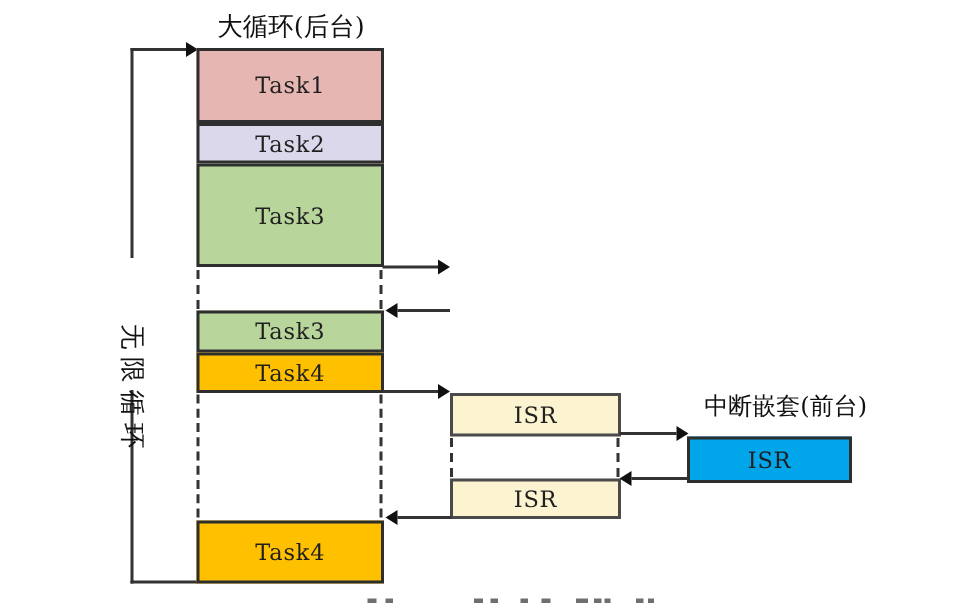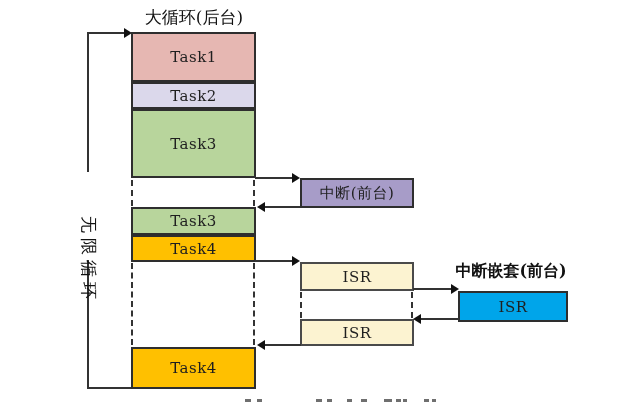--- a/index.html
+++ b/index.html
@@ -16,21 +16,21 @@
   .hline{position:absolute;height:2px;background:#333;}
   .vline{position:absolute;width:2px;background:#333;}
   .vdash{position:absolute;width:0;border-left:2px dashed #333;}
   .ah-r{position:absolute;width:0;height:0;
     border-top:5px solid transparent;border-bottom:5px solid transparent;
     border-left:8px solid #111;}
   .ah-l{position:absolute;width:0;height:0;
     border-top:5px solid transparent;border-bottom:5px solid transparent;
     border-right:8px solid #111;}
   .title-text{font-size:17px;text-align:center;}
-  .nested-text{font-size:16px;text-align:center;font-weight:bold;}
+  .nested-text{font-size:16px;text-align:right;}
   .loop-label-anchor{position:absolute;left:88px;top:216px;width:0;height:0;}
   .loop-label-anchor span{
     display:block;white-space:nowrap;font-size:17px;letter-spacing:5px;color:#111;
     transform:translate(-50%,-50%) rotate(90deg);
   }
   .cap-mark{position:absolute;top:399px;height:3px;background:#6f6f6f;}
 </style>
 </head>
 <body>
 
@@ -64,23 +64,20 @@
   </div>
   <div class="box" style="left: 131px; top: 347px; width: 125px; height: 42px; background: rgb(255, 192, 0);">
     <span>Task4</span>
   </div>
 
   <div class="vdash" style="left:131px;top:180px;height:26px;"></div>
   <div class="vdash" style="left:253px;top:180px;height:26px;"></div>
   <div class="vdash" style="left:131px;top:263px;height:82px;"></div>
   <div class="vdash" style="left:253px;top:263px;height:82px;"></div>
 
-  <div class="box" style="left: 300px; top: 178px; width: 114px; height: 30px; background: rgb(167, 156, 200);">
-    <span>中断(前台)</span>
-  </div>
 
   <div class="box" style="left: 300px; top: 262px; width: 114px; height: 29px; border-color: rgb(74, 74, 74); background: rgb(252, 243, 209);">
     <span>ISR</span>
   </div>
   <div class="box" style="left: 300px; top: 319px; width: 114px; height: 27px; border-color: rgb(74, 74, 74); background: rgb(252, 243, 209);">
     <span>ISR</span>
   </div>
   <div class="vdash" style="left:300px;top:292px;height:26px;"></div>
   <div class="vdash" style="left:411px;top:292px;height:26px;"></div>
 

